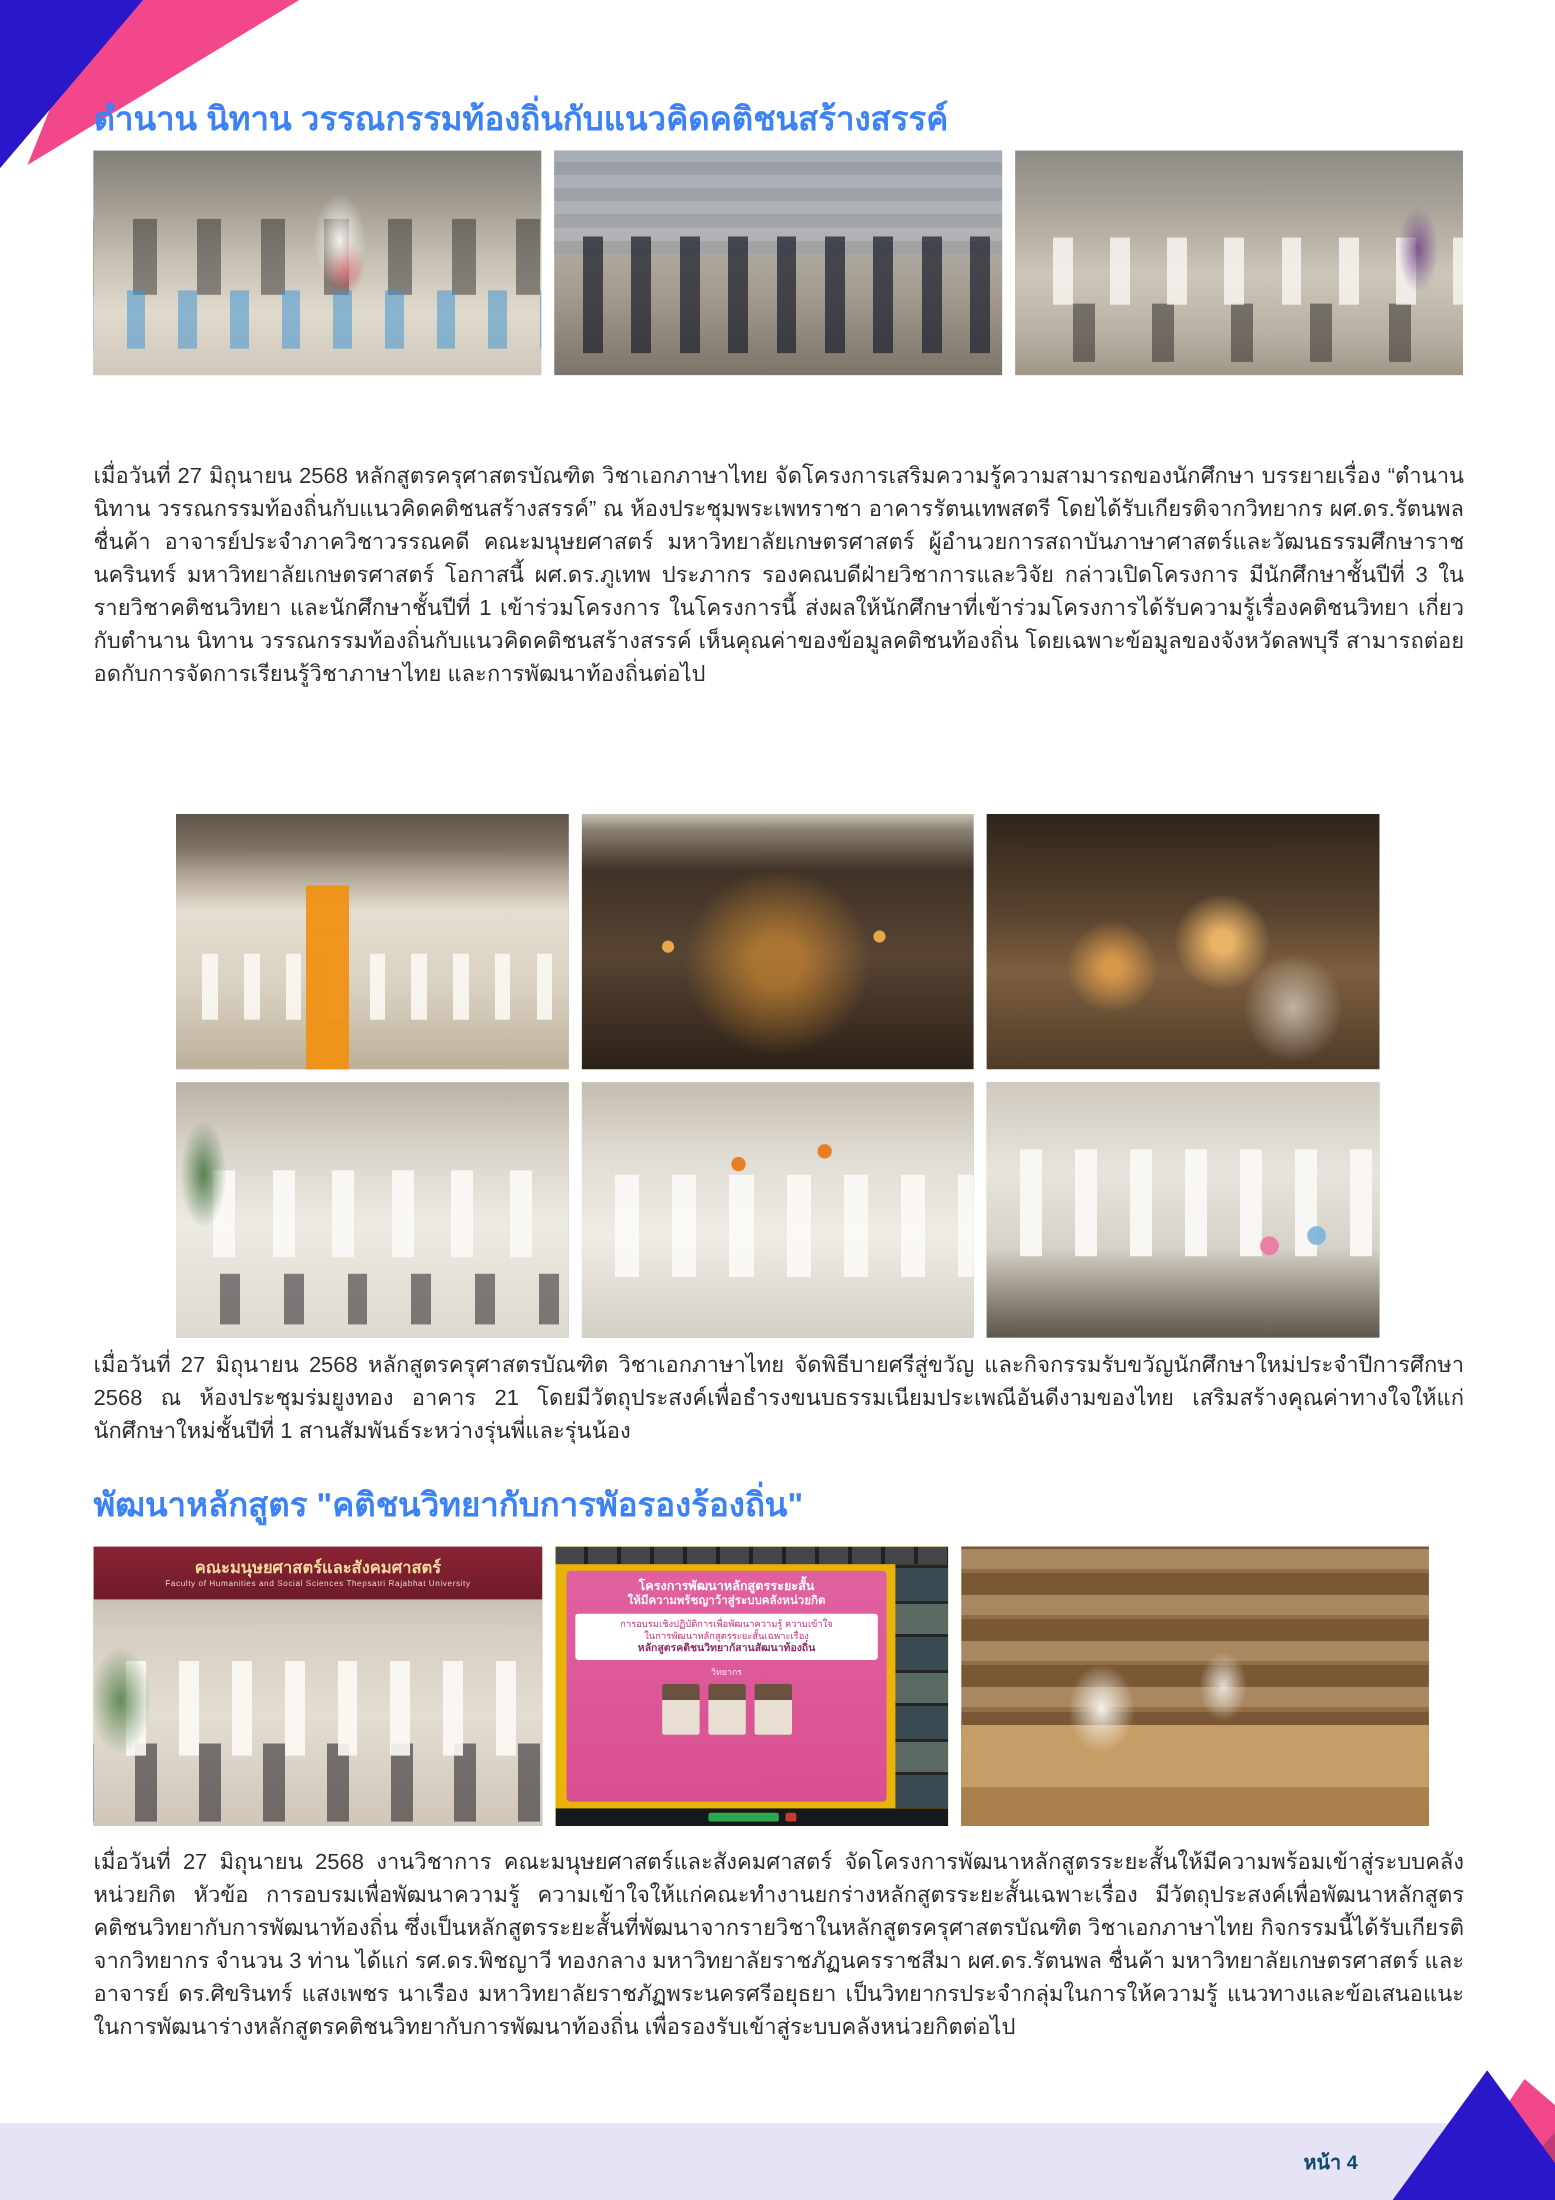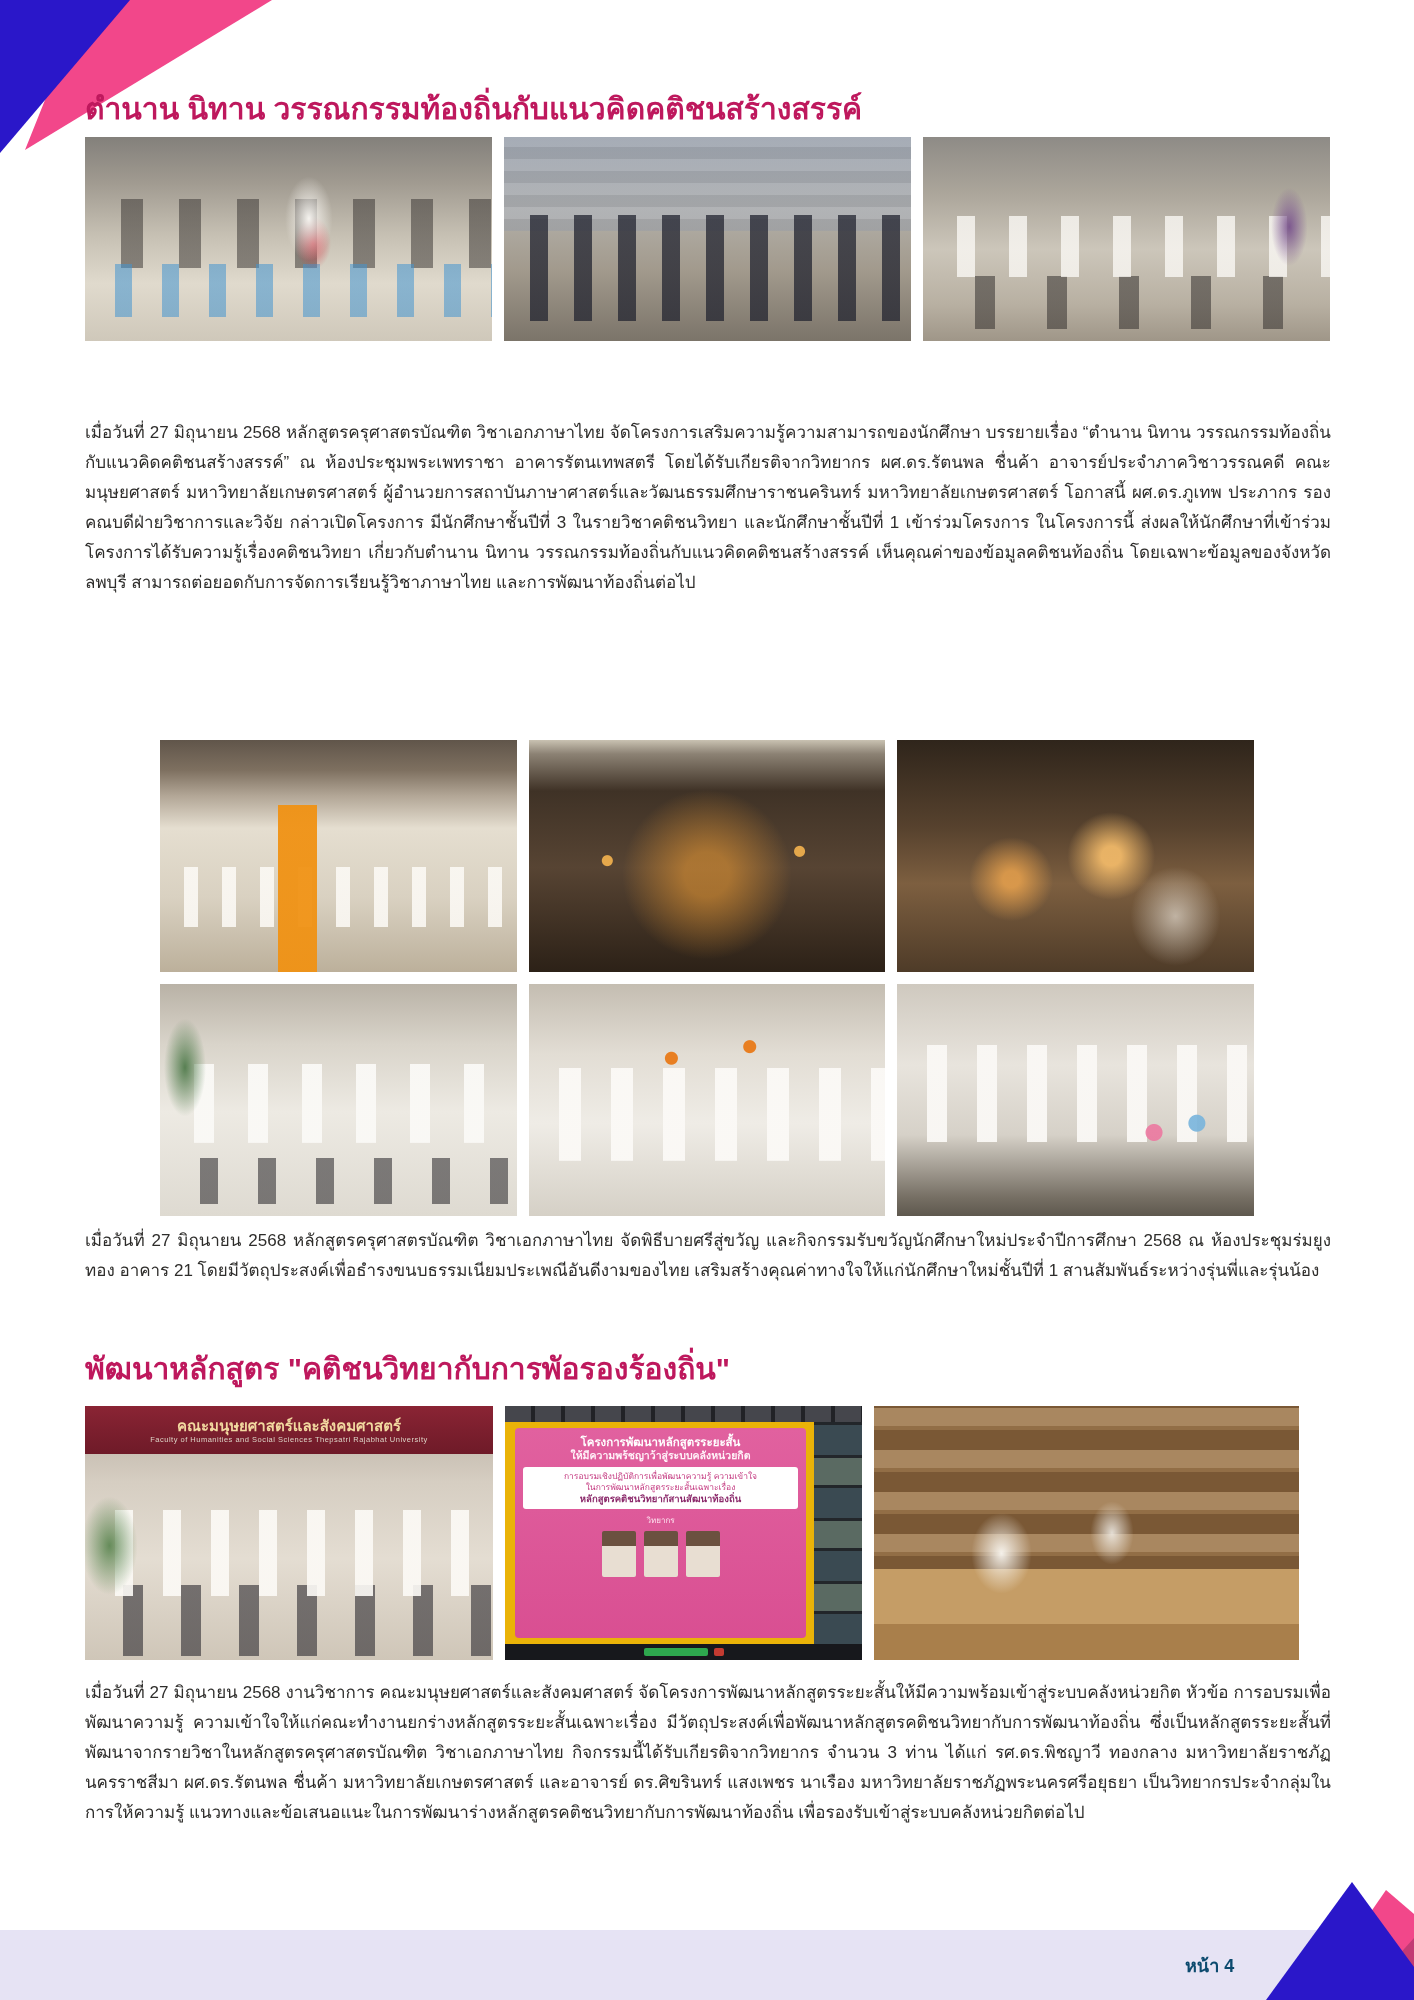--- a/index.html
+++ b/index.html
@@ -5,27 +5,27 @@
   html,body{margin:0;padding:0;background:#ffffff;}
   .page{position:relative;width:1414px;height:2000px;background:#fff;overflow:hidden;
         font-family:"Liberation Sans",sans-serif;}
 
   
   .deco-top{position:absolute;left:0;top:0;}
   .deco-bottom{position:absolute;right:0;bottom:0;z-index:6;}
 
   
   .hd{position:absolute;left:85px;width:1246px;margin:0;font-size:30px;line-height:38px;
-      font-weight:700;color:#be185d;}
+      font-weight:700;color:#3b82f6;}
   .hd1{top:90px;}
   .hd2{top:686px;}
   .hd3{top:1350px;}
 
   
-  .para{position:absolute;left:85px;width:1246px;margin:0;font-size:17px;line-height:30px;
+  .para{position:absolute;left:85px;width:1246px;margin:0;font-size:20px;line-height:30px;
         color:#2e2d2b;text-align:justify;}
   .para1{top:418px;}
   .para2{top:1226px;}
   .para3{top:1678px;}
 
   
   .row{position:absolute;display:flex;gap:12px;}
   .row1{left:85px;top:137px;}
   .row1 .photo{width:407px;height:204px;}
   .grid{position:absolute;left:160px;top:740px;width:1094px;display:grid;

